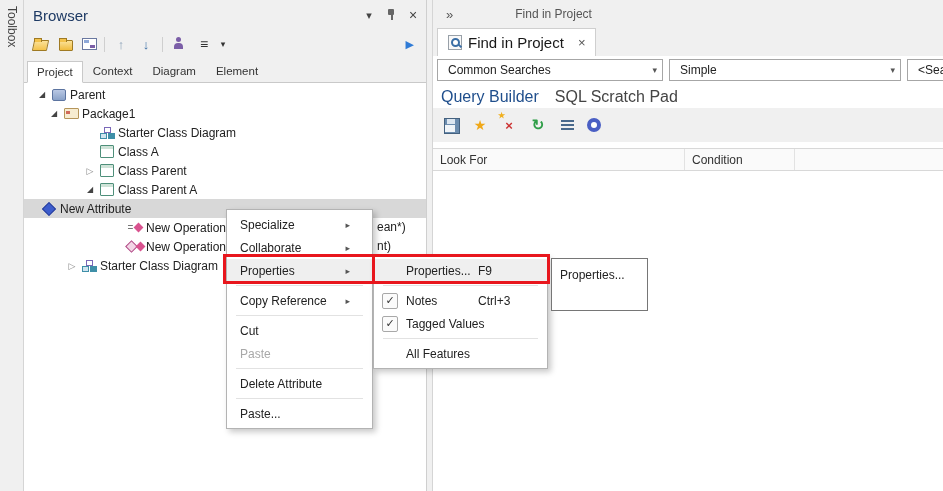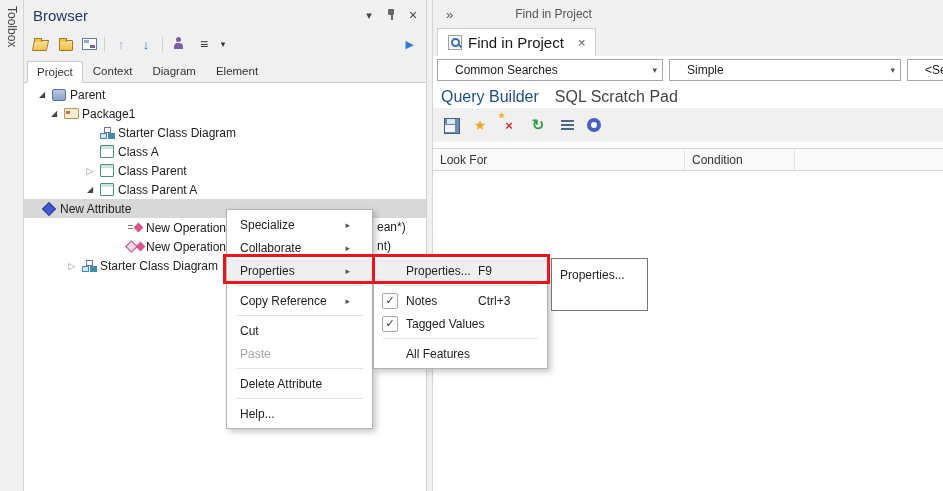--- a/index.html
+++ b/index.html
@@ -75,21 +75,21 @@
   .find-tabrow{height:28px;display:flex;align-items:stretch;padding-left:4px;flex:none}
   .find-tab{background:#fff;border:1px solid #cfcfcf;border-bottom:none;display:flex;align-items:center;padding:0 10px}
   .find-tab-label{font-size:15px;color:#181818;margin-left:6px}
   .find-tab-close{margin-left:14px;color:#555;font-size:13px}
   .icon-find-doc{position:relative;width:14px;height:15px;background:#f8f8f8;border:1px solid #98a0a8}
   .icon-find-doc::before{content:'';position:absolute;left:2px;top:2px;width:5px;height:5px;border:2px solid #3a6ea5;border-radius:50%;background:#fff}
   .icon-find-doc::after{content:'';position:absolute;left:9px;top:9px;width:4px;height:2px;background:#3a6ea5;transform:rotate(45deg)}
 
   .find-content{flex:1;background:#fff;position:relative;overflow:hidden}
   .combo{position:absolute;top:3px;height:22px;background:#fff;border:1px solid #a6a6a6;display:flex;align-items:center}
-  .combo .val{margin-left:17px;white-space:nowrap;overflow:hidden}
+  .combo .val{margin-left:10px;white-space:nowrap;overflow:hidden}
   .combo .carrow{margin-left:auto;margin-right:5px;font-size:9px;color:#555;flex:none}
   #combo-search{left:4px;width:226px}
   #combo-mode{left:236px;width:232px}
   #combo-term{left:474px;width:80px}
 
   .page-tabs{position:absolute;left:8px;top:32px;height:20px;display:flex;gap:16px;align-items:center}
   .ptab{font-size:16px;color:#444;padding-bottom:2px}
   .ptab.active{color:#1f4e8c;border-bottom:1px solid #1f4e8c}
 
   .query-toolbar{position:absolute;left:0;right:0;top:52px;height:34px;background:#f0f0f0;display:flex;align-items:center;gap:11px;padding-left:9px}
@@ -294,21 +294,21 @@
       </div>
       <div class="mitem disabled">
         <span class="mlabel">Paste</span>
       </div>
       <div class="msep"></div>
       <div class="mitem">
         <span class="mlabel">Delete Attribute</span>
       </div>
       <div class="msep"></div>
       <div class="mitem">
-        <span class="mlabel">Help...</span>
+        <span class="mlabel">Paste...</span>
       </div>
     </div>
   <div class="menu sub-menu">
       <div class="mitem hl">
         <span class="gutter"></span>
         <span class="mlabel">Properties...</span>
         <span class="mshortcut">F9</span>
       </div>
       <div class="msep"></div>
       <div class="mitem">

